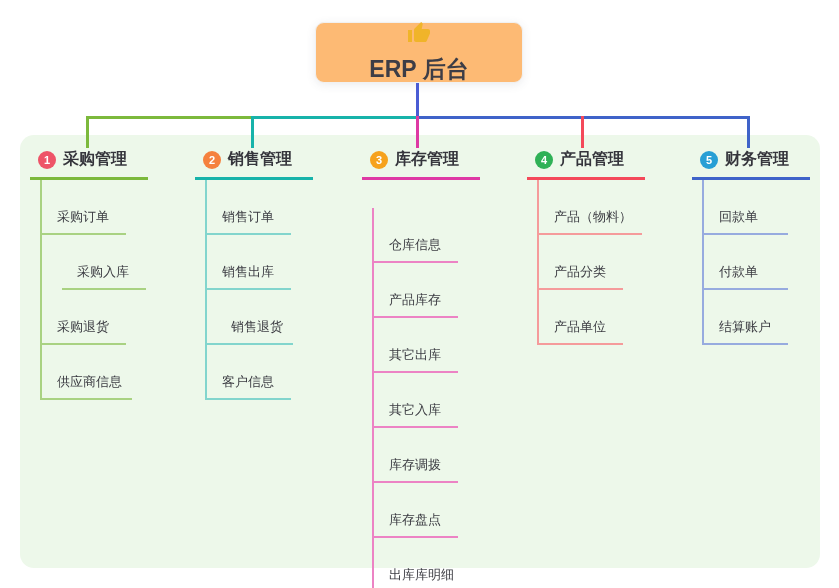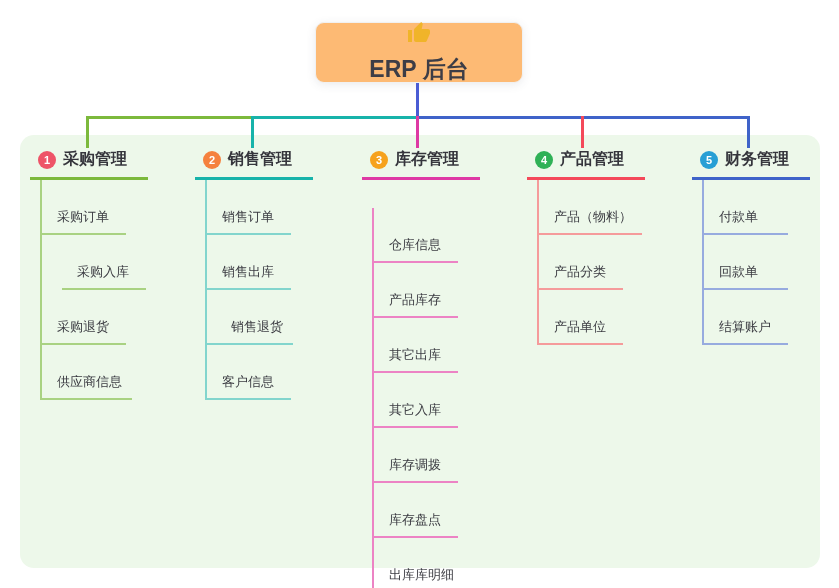--- a/index.html
+++ b/index.html
@@ -157,24 +157,24 @@
           </div>
         </div>
     </div>
       <div class="branch" style="left: 692px;">
       <div class="branch-header" style="border-bottom-color: rgb(63, 99, 201);">
         <div class="badge" style="background: rgb(39, 159, 213);">5</div>
         <div class="branch-label">财务管理</div>
       </div>
       <div class="children" style="border-left-color: rgb(151, 171, 223);">
           <div class="child">
-            <span style="border-bottom-color: rgb(151, 171, 223);">付款单</span>
+            <span style="border-bottom-color: rgb(151, 171, 223);">回款单</span>
           </div>
           <div class="child">
-            <span style="border-bottom-color: rgb(151, 171, 223);">回款单</span>
+            <span style="border-bottom-color: rgb(151, 171, 223);">付款单</span>
           </div>
           <div class="child">
             <span style="border-bottom-color: rgb(151, 171, 223);">结算账户</span>
           </div>
         </div>
     </div>
     </div>
 
 </div>
 

